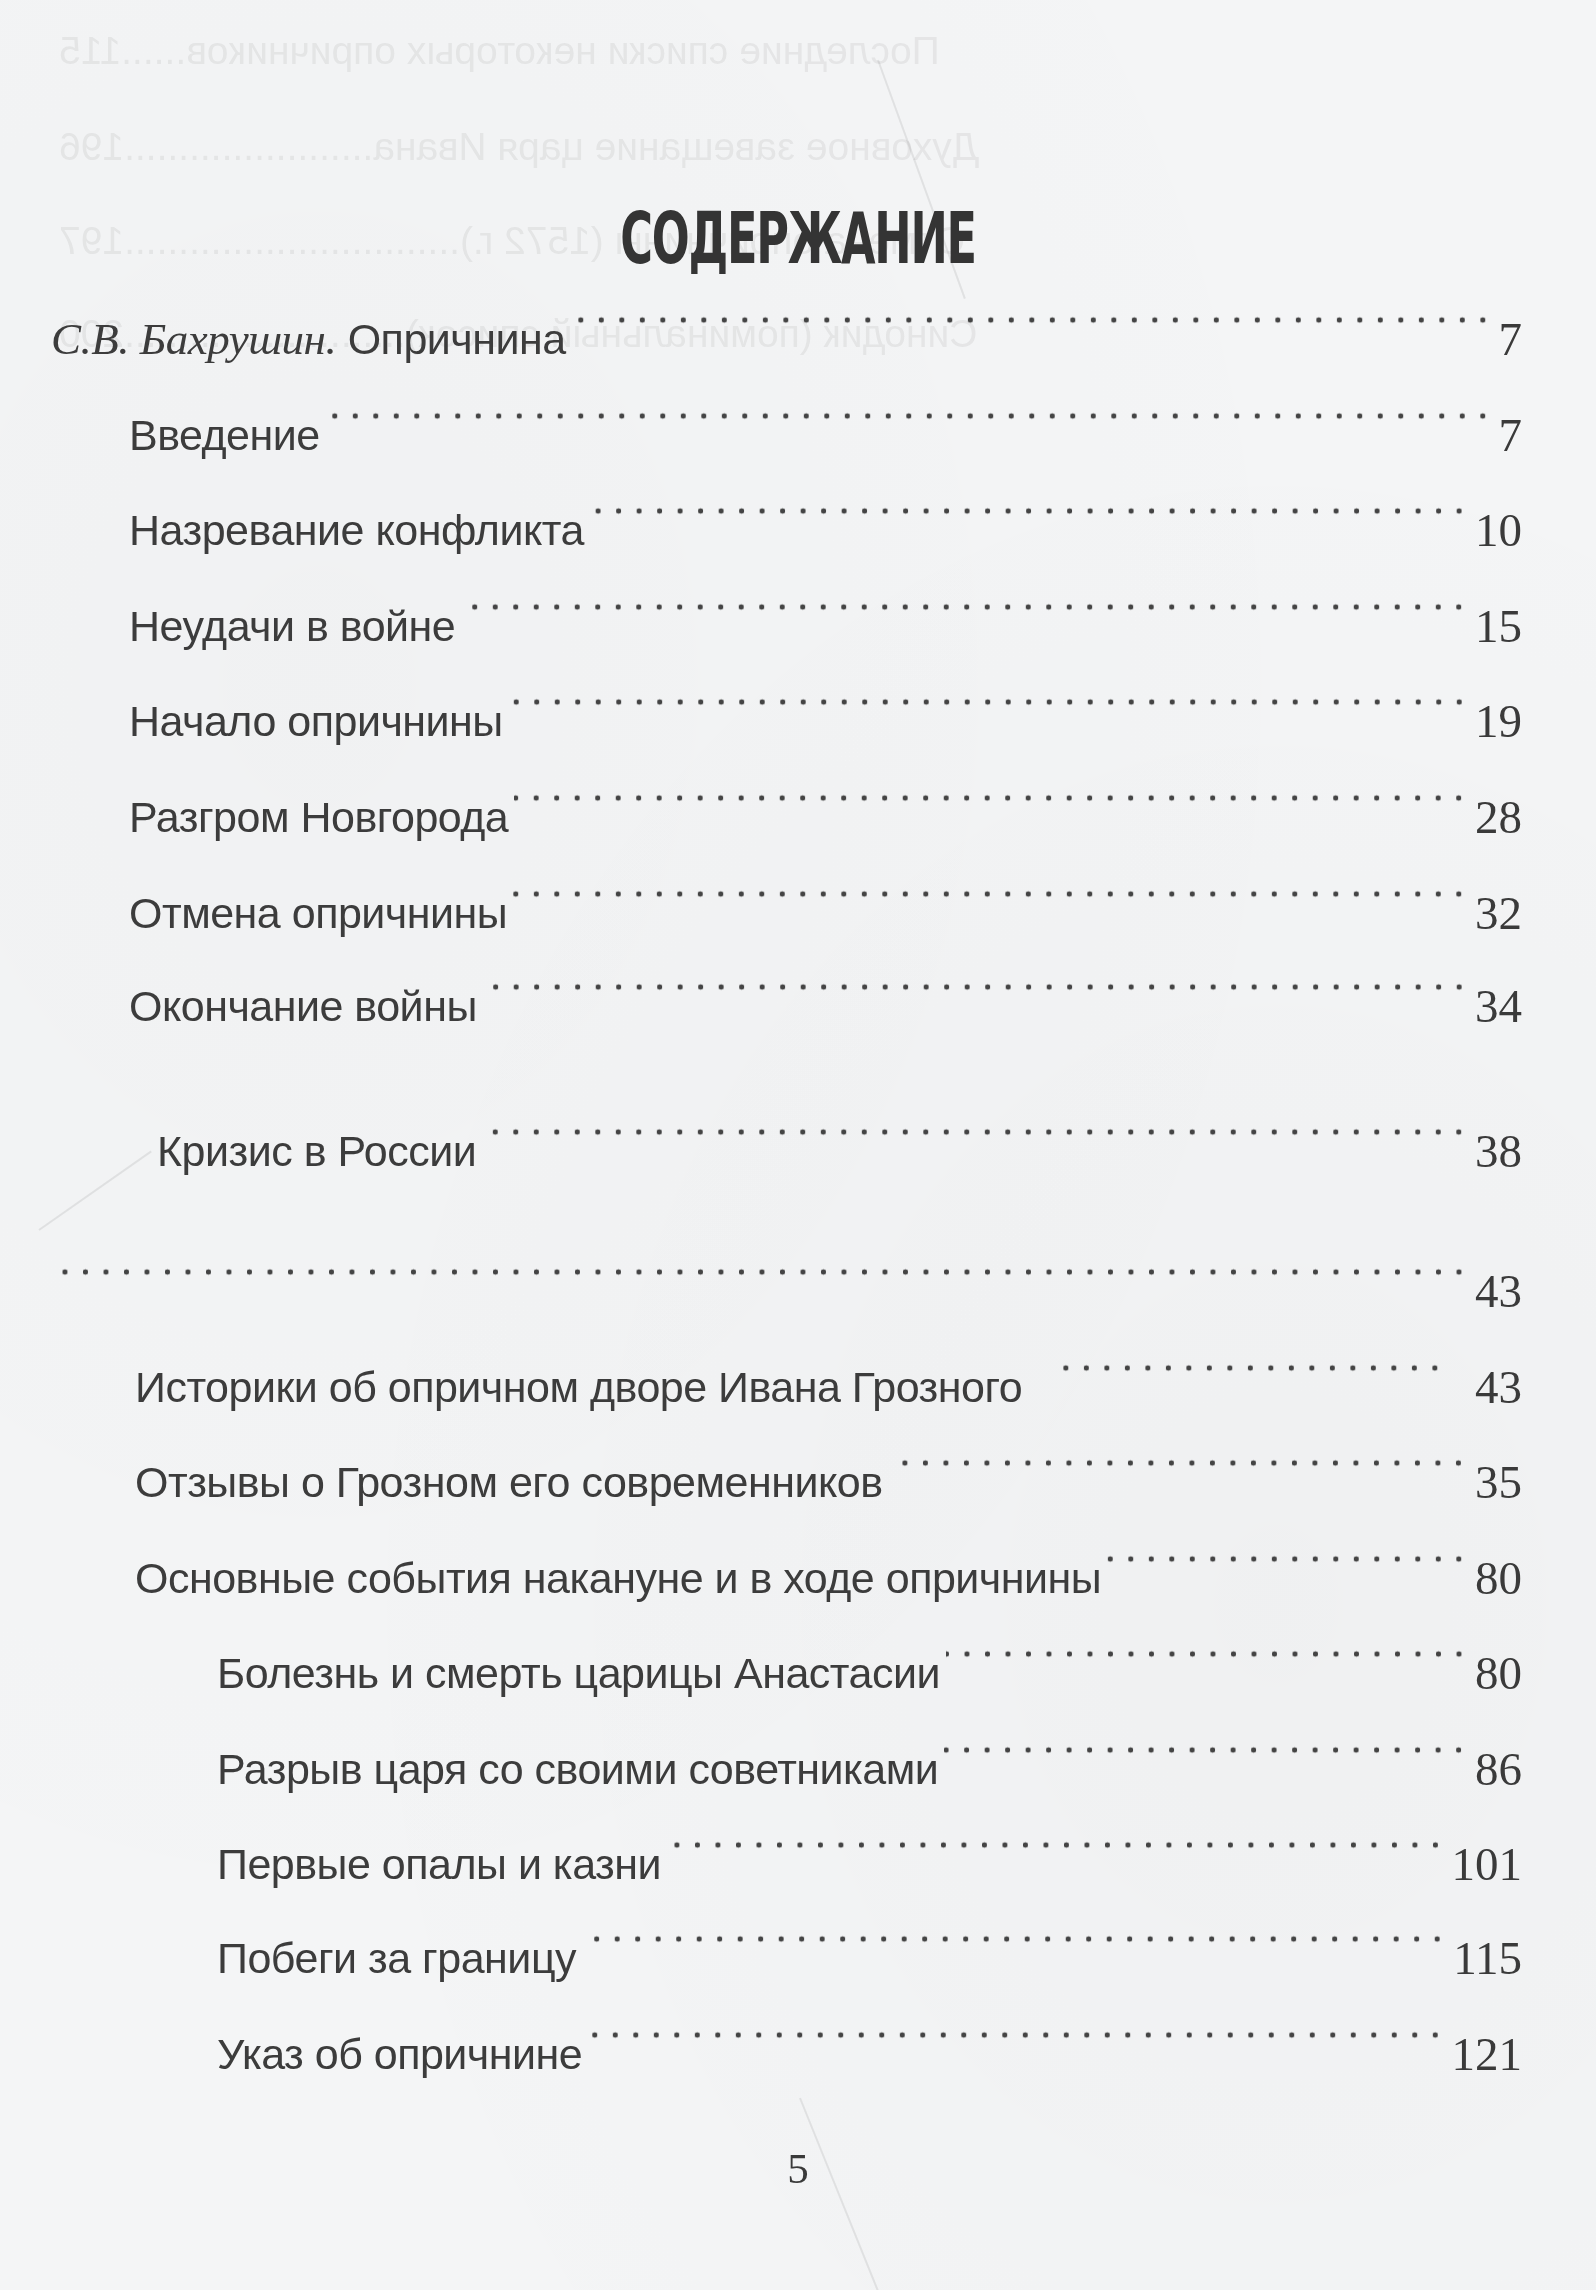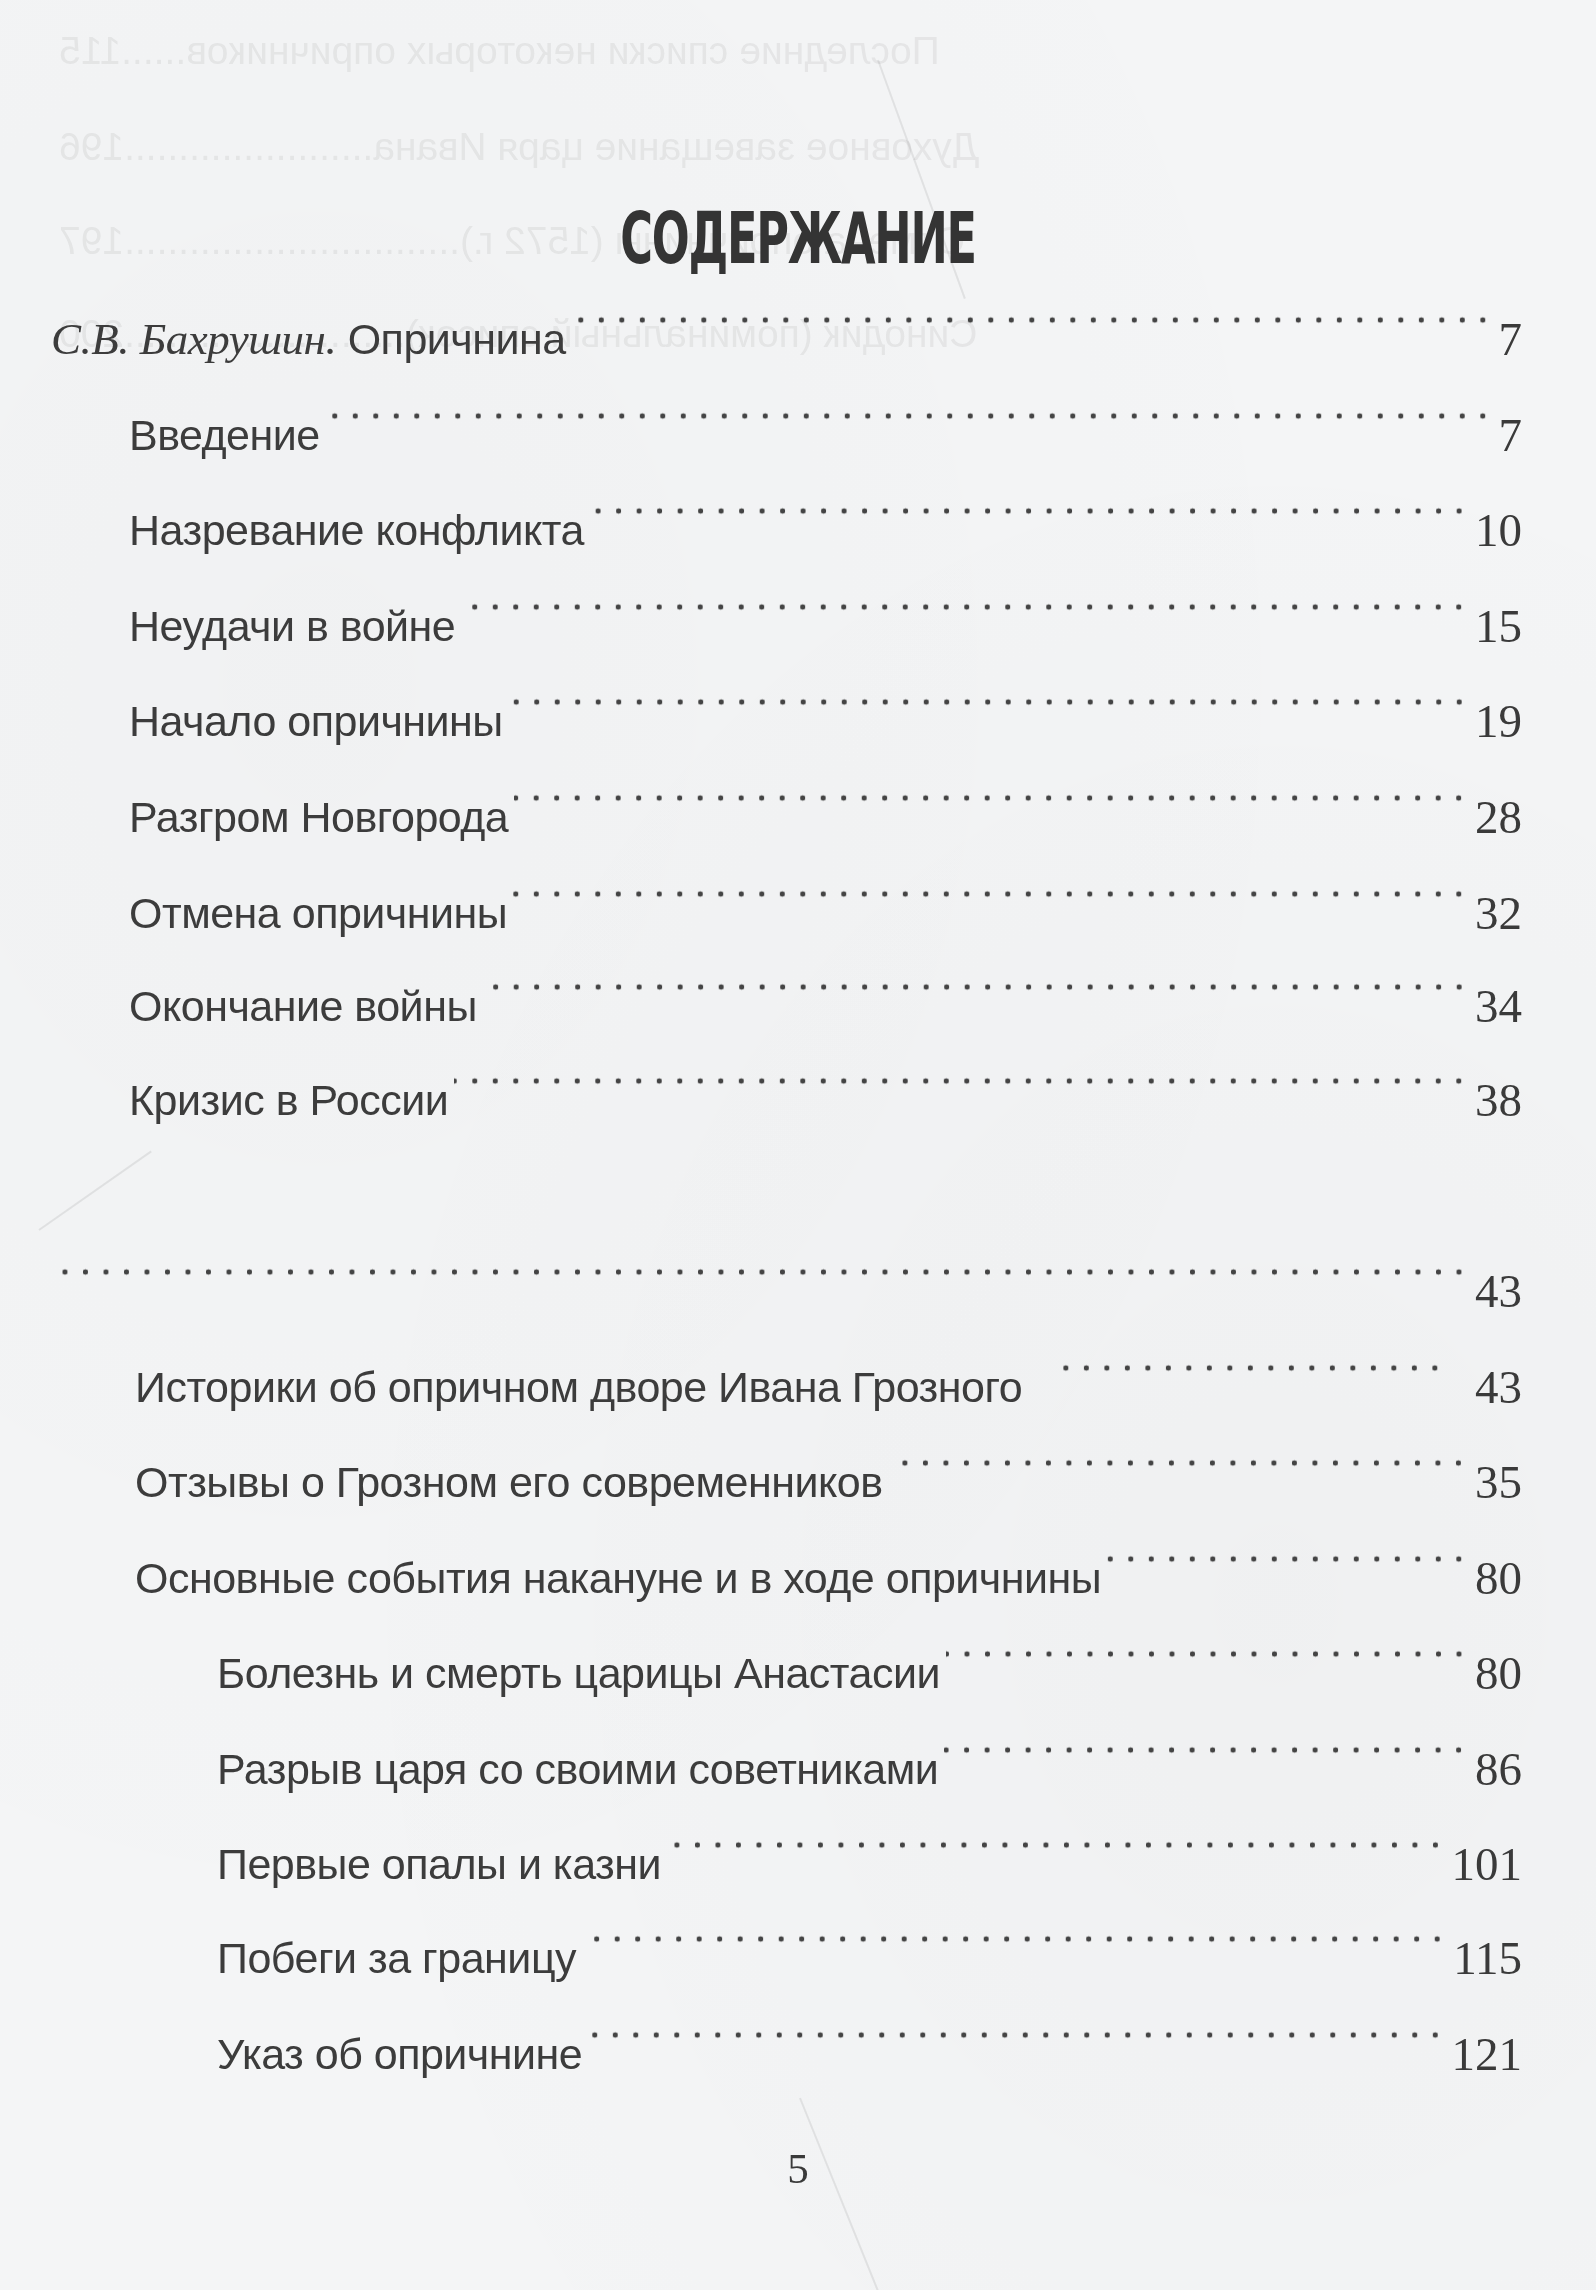--- a/index.html
+++ b/index.html
@@ -175,21 +175,21 @@
     <span class="leader"></span>
     <span class="page">32</span>
   </div>
 
   <div class="entry lvl1" style="top:977px;">
     <span class="label">Окончание войны</span>
     <span class="leader"></span>
     <span class="page">34</span>
   </div>
 
-  <div class="entry lvl1" style="top:1071px;">
+  <div class="entry lvl1" style="top:1122px;margin-left:28px;">
     <span class="label">Кризис в России</span>
     <span class="leader"></span>
     <span class="page">38</span>
   </div>
 
   <div class="entry lvl0" style="top:1262px;">
     <span class="leader"></span>
     <span class="page">43</span>
   </div>
 

